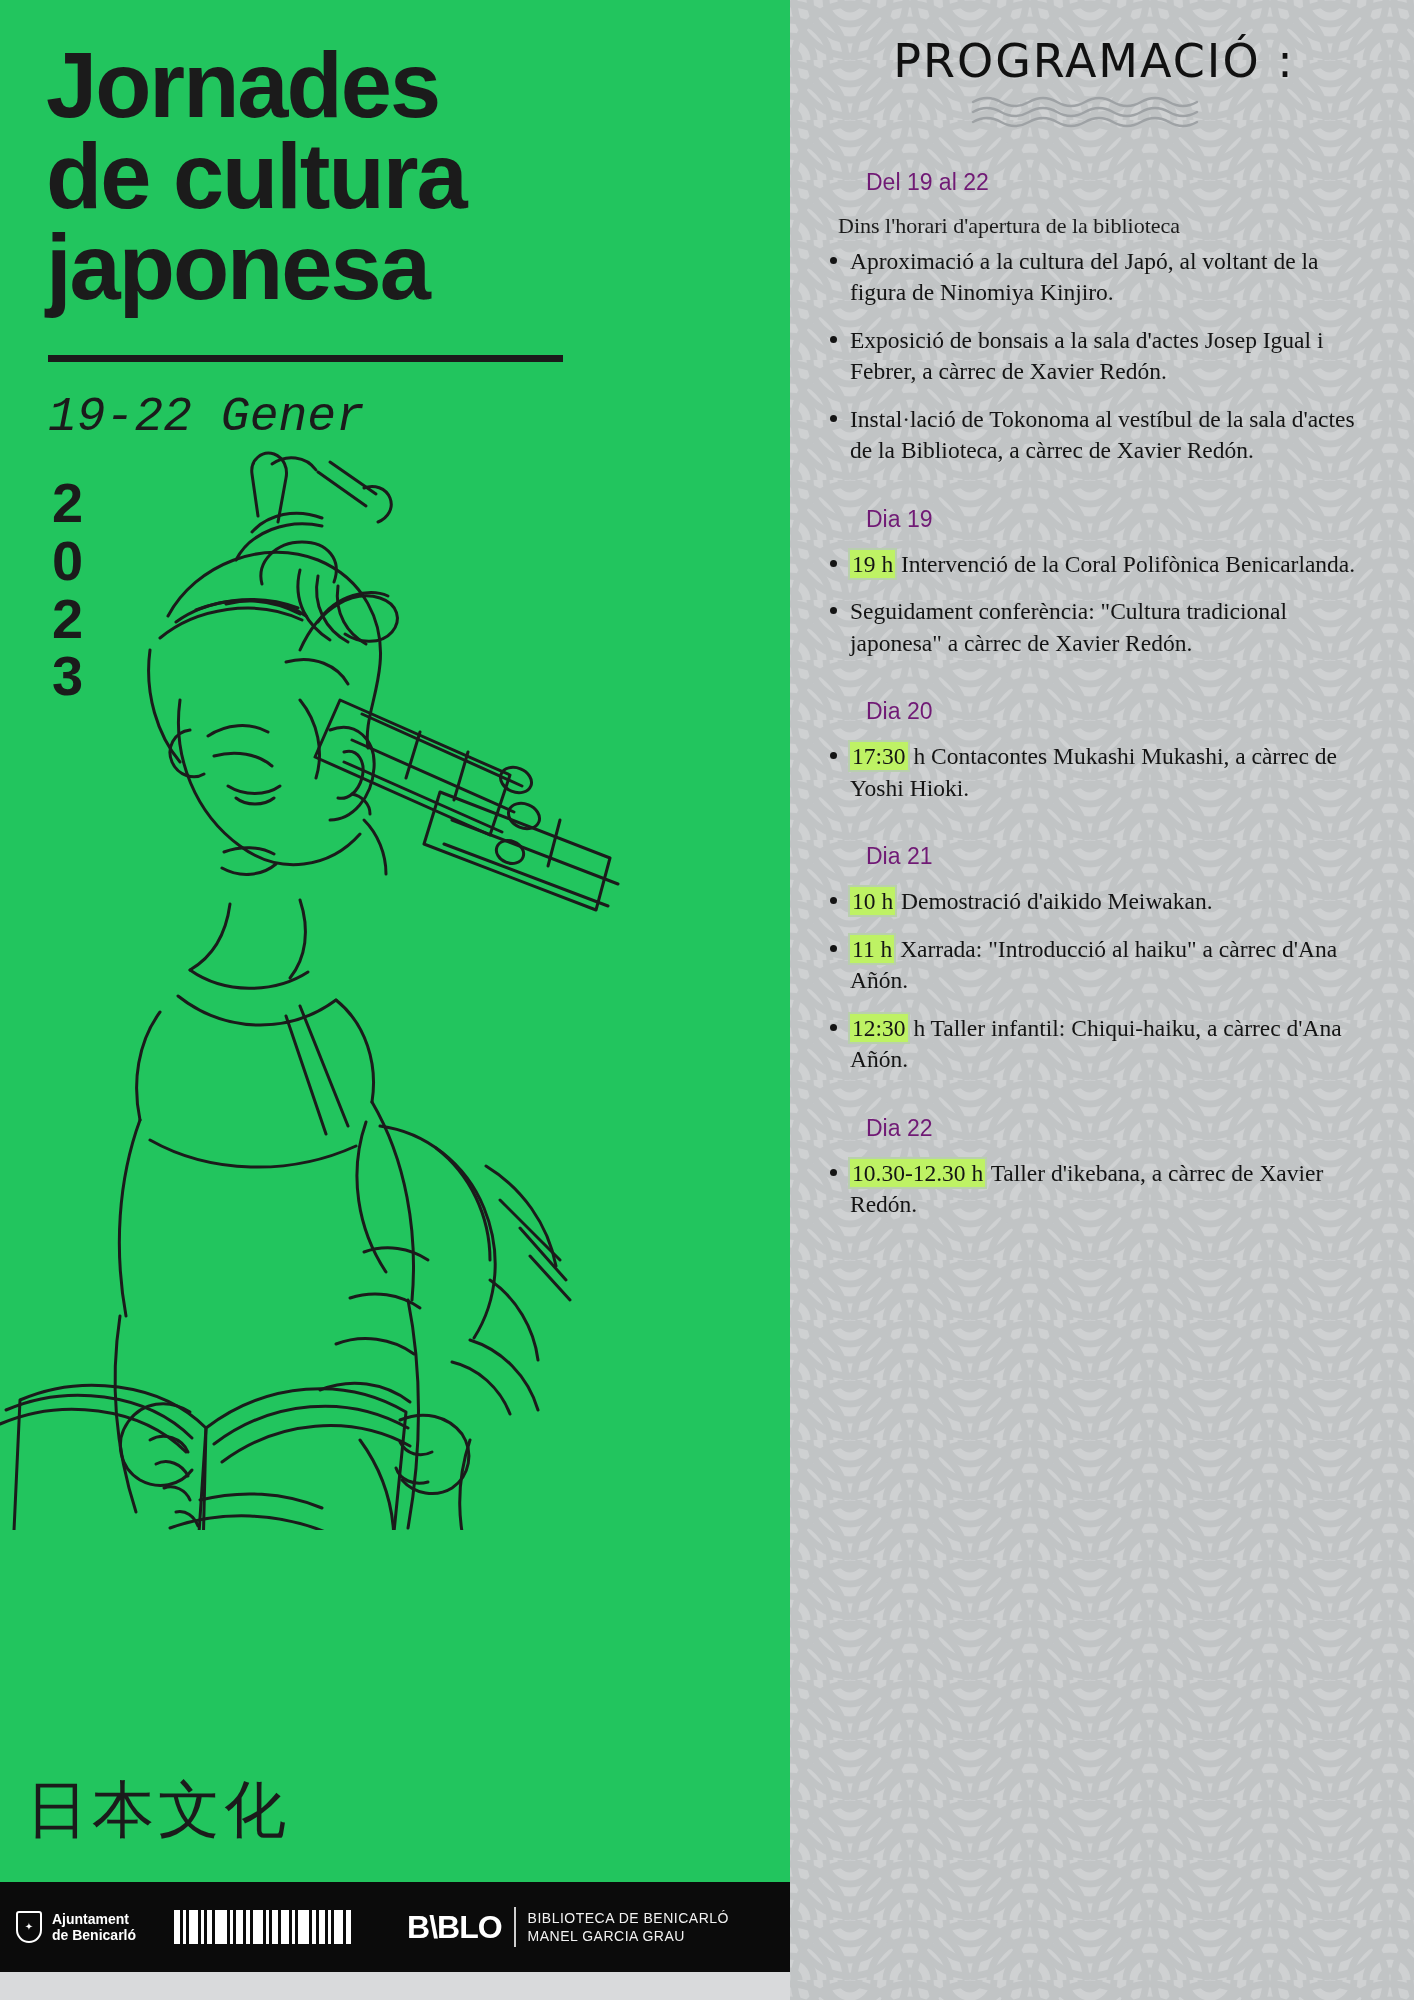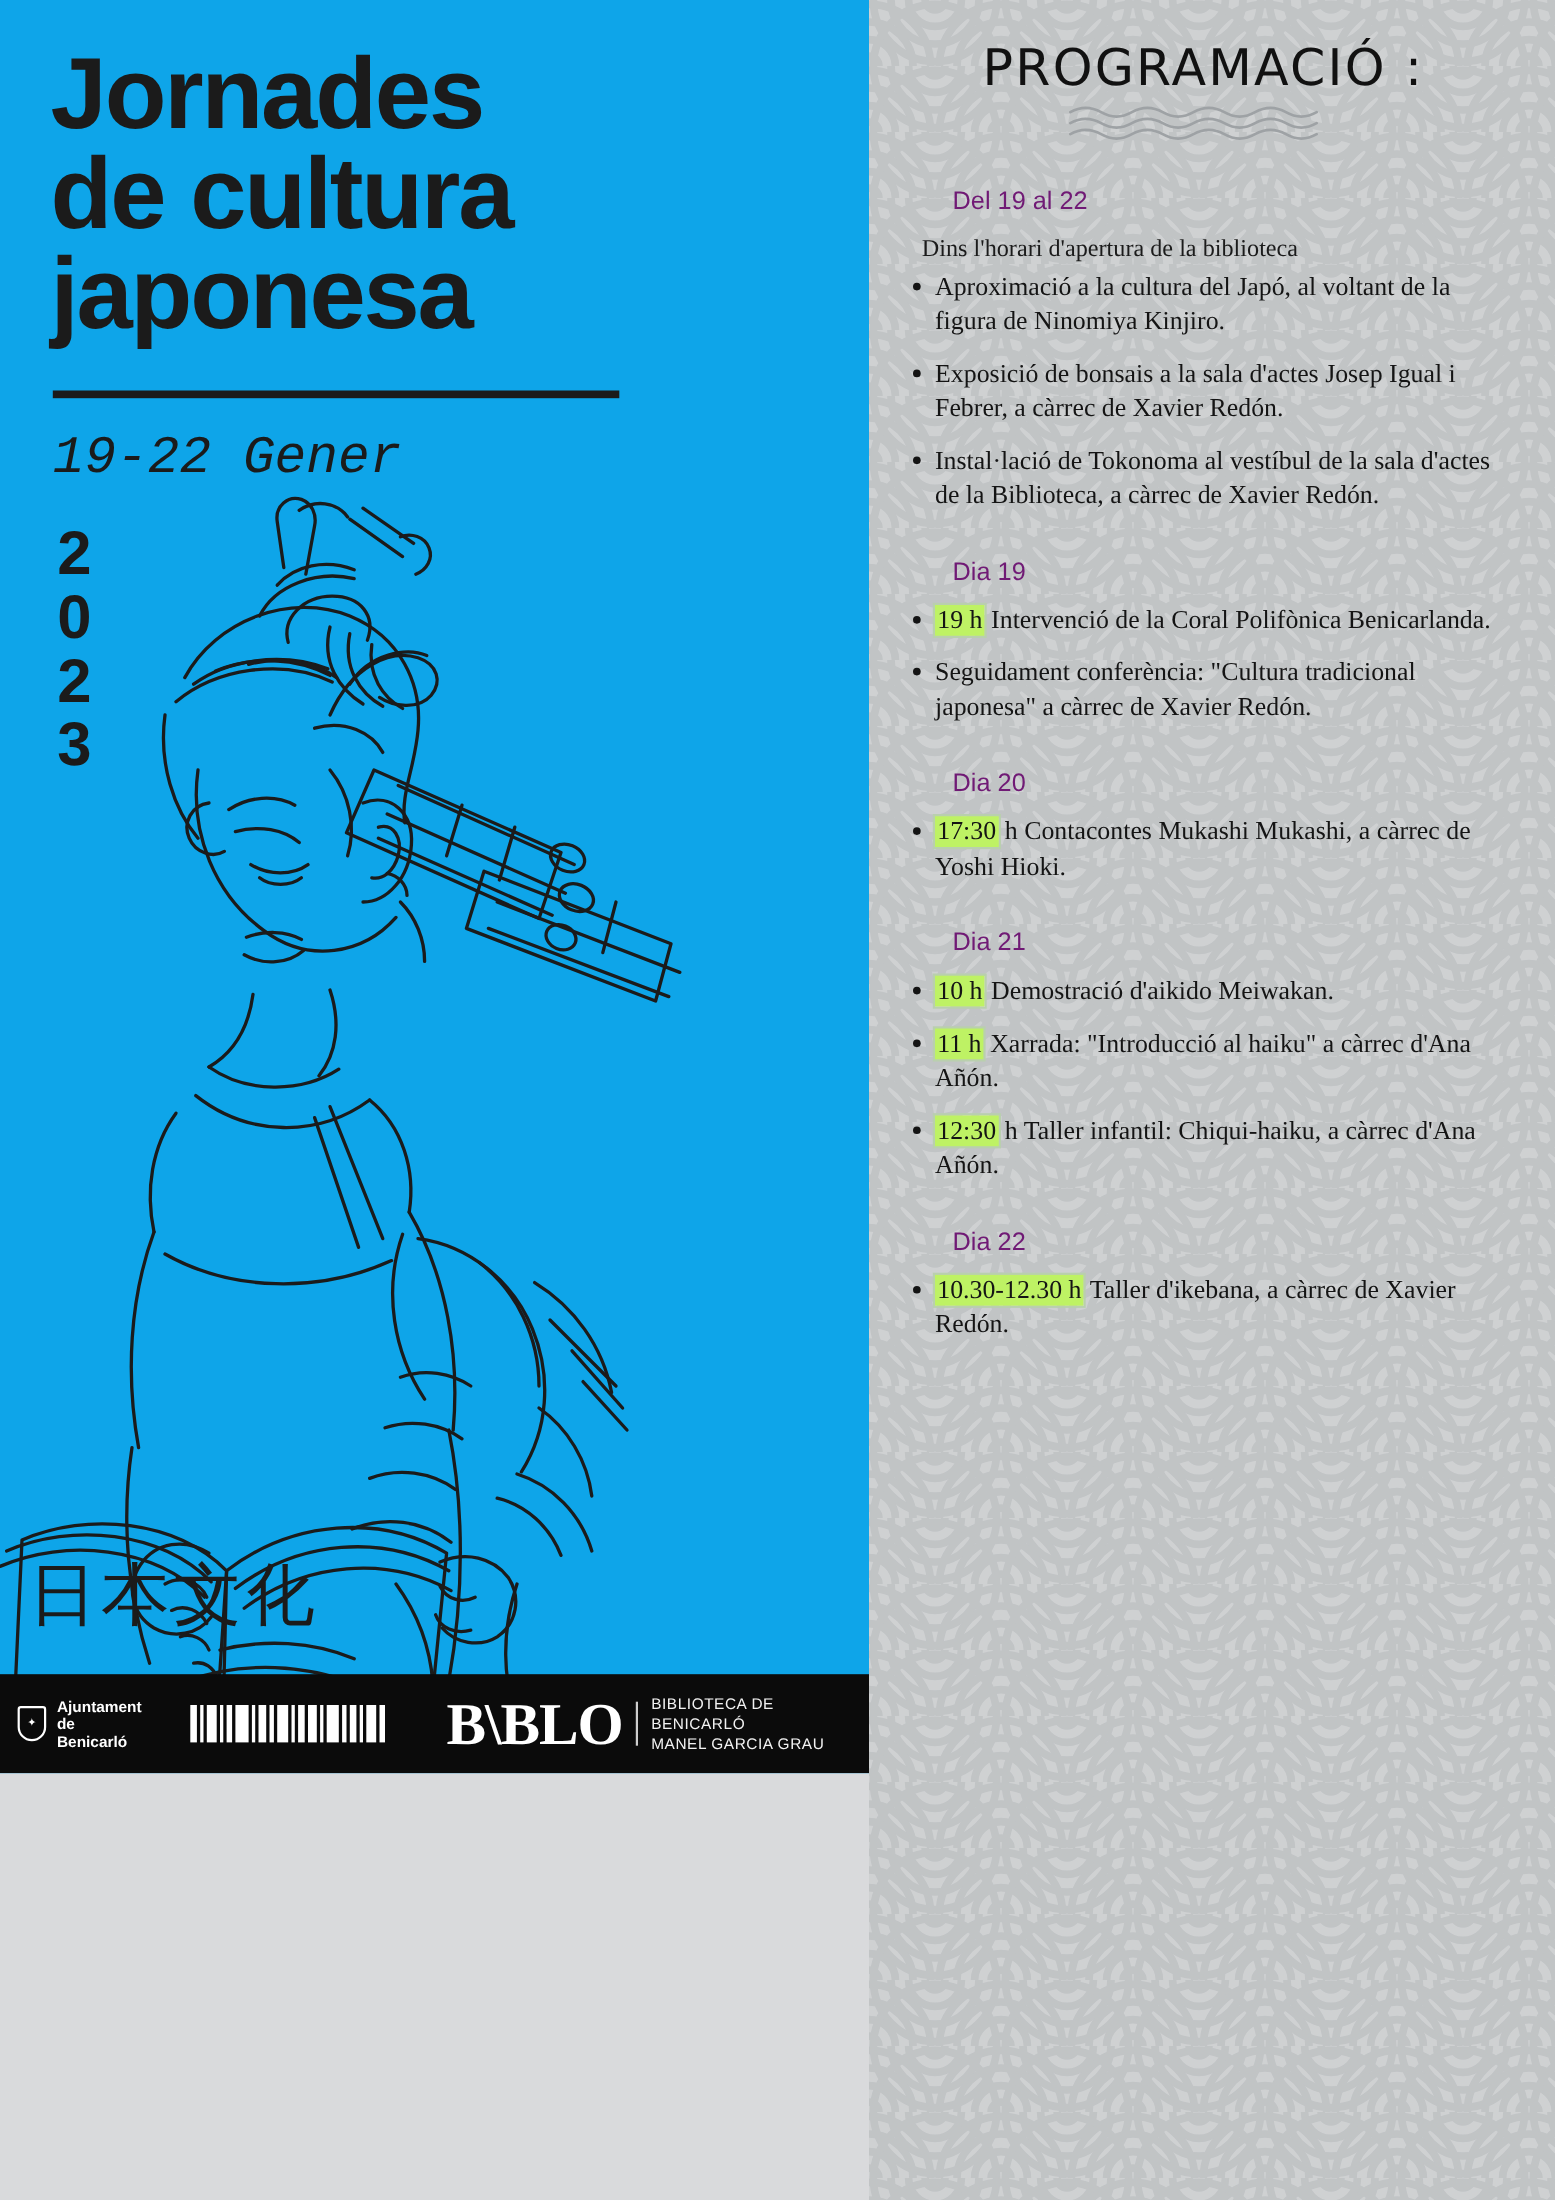--- a/index.html
+++ b/index.html
@@ -16,22 +16,22 @@
   
   .poster {
     position: absolute;
     inset: 0;
     display: flex;
   }
 
   
   .left {
     width: 790px;
-    height: 1612px;
-    background: #0ea5e9;
+    height: 1972px;
+    background: #22c55e;
     position: relative;
     overflow: hidden;
   }
 
   .left-inner {
     position: absolute;
     left: 0; top: 0; right: 0;
     bottom: 90px;
     padding: 40px 46px 0 46px;
   }
@@ -139,23 +139,23 @@
     height: 100%;
   }
 
   .biblo {
     display: flex;
     align-items: center;
     gap: 12px;
     margin-left: 56px;
   }
   .biblo-word {
-    font-family: Liberation Serif, serif;
+    font-family: Liberation Sans, sans-serif;
     font-weight: bold;
-    font-size: 54px;
+    font-size: 32px;
     letter-spacing: -1px;
   }
   .biblo-sep { width: 2px; height: 40px; background: #fff; opacity: .8; }
   .biblo-sub {
     font-size: 14px;
     line-height: 1.3;
     letter-spacing: .5px;
     white-space: pre-line;
     opacity: .95;
   }

